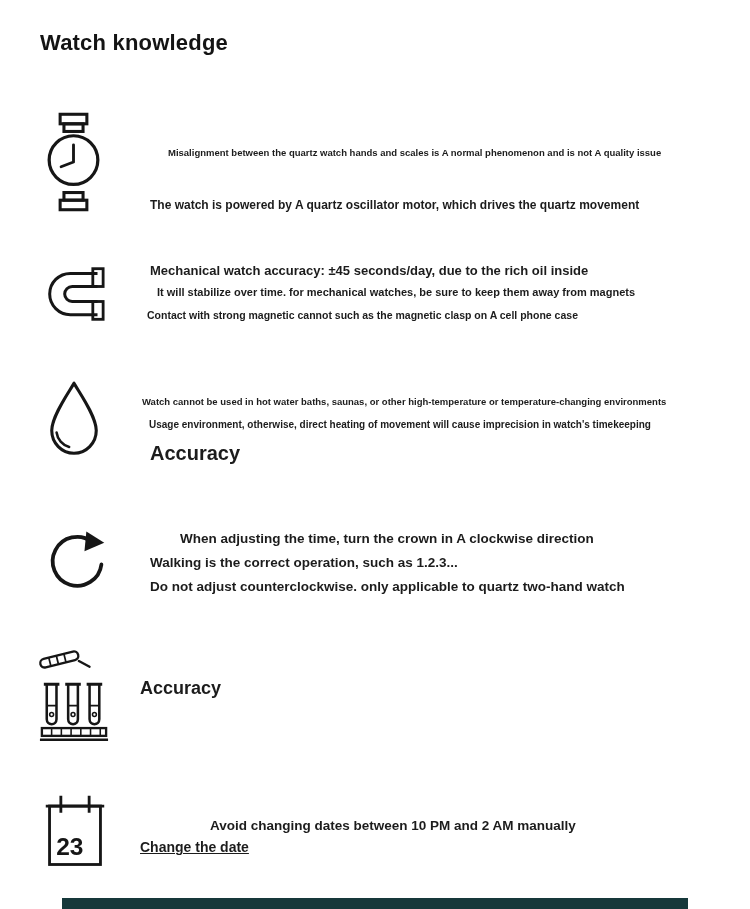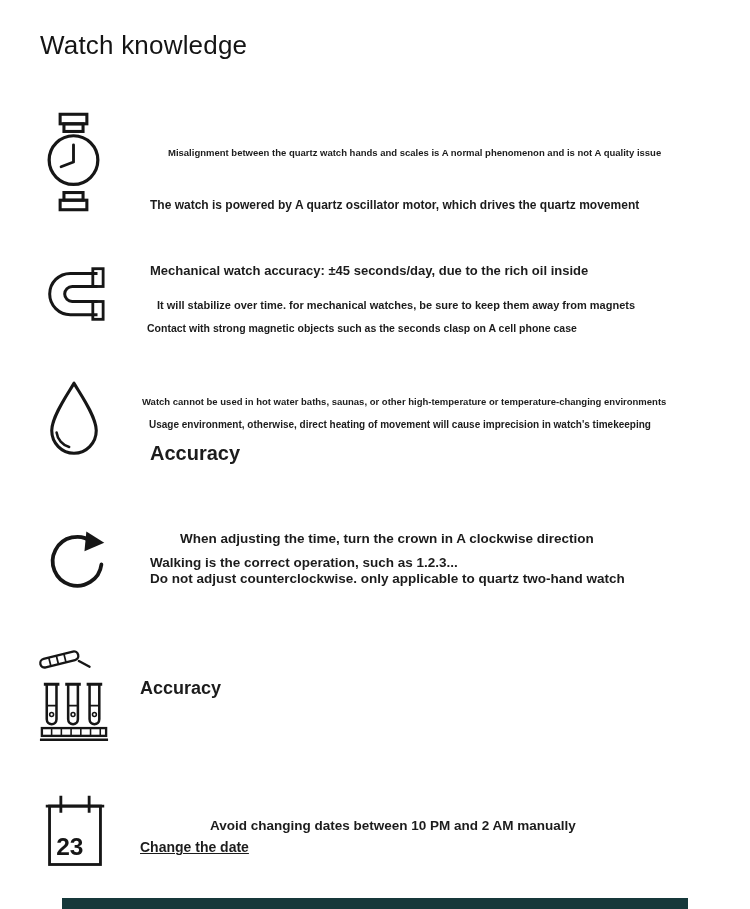--- a/index.html
+++ b/index.html
@@ -9,22 +9,22 @@
     height: 909px;
     background: #ffffff;
     overflow: hidden;
     font-family: "Liberation Sans", sans-serif;
   }
   .title {
     position: absolute;
     left: 40px;
     top: 30px;
     margin: 0;
-    font-size: 26px;
-    font-weight: 400;
+    font-size: 22px;
+    font-weight: 700;
     color: #141414;
     letter-spacing: 0.2px;
   }
   .icon {
     position: absolute;
     display: block;
   }
   .icon * { stroke: #161616; fill: none; }
   .icon .fill { fill: #161616; stroke: none; }
   .icon text {
@@ -78,42 +78,42 @@
     <div class="line fs12" style="padding-left:10px;margin-top:40px;">The watch is powered by A quartz oscillator motor, which drives the quartz movement</div>
   </div>
 
   <svg class="icon" style="left:45px; top:264px; width:60px; height:60px;" viewBox="0 0 64 60" aria-hidden="true">
     <path d="M56 8 H27 A22 22 0 0 0 27 52 H56" stroke-width="3.2"></path>
     <path d="M56 22 H29 A8 8 0 0 0 29 38 H56" stroke-width="3.2"></path>
     <rect x="51" y="3" width="11" height="19" stroke-width="3"></rect>
     <rect x="51" y="38" width="11" height="19" stroke-width="3"></rect>
   </svg>
   <div class="textblock" style="top:263px;">
-    <div class="line fs13" style="padding-left:10px; margin-bottom:20px;">Mechanical watch accuracy: ±45 seconds/day, due to the rich oil inside</div>
+    <div class="line fs13" style="padding-left:10px; margin-bottom:7px;">Mechanical watch accuracy: ±45 seconds/day, due to the rich oil inside</div>
     <div class="line fs11" style="padding-left:17px; margin-bottom:10px;">It will stabilize over time. for mechanical watches, be sure to keep them away from magnets</div>
-    <div class="line fs105" style="padding-left:7px;">Contact with strong magnetic objects such as the seconds clasp on A cell phone case</div>
+    <div class="line fs105" style="padding-left:7px;">Contact with strong magnetic cannot such as the magnetic clasp on A cell phone case</div>
   </div>
 
   <svg class="icon" style="left:44px; top:378px; width:60px; height:80px;" viewBox="0 0 62 80" aria-hidden="true">
     <path d="M31 4 C26 13 8 38 8 53 A23 23.5 0 0 0 54 53 C54 38 36 13 31 4 Z" stroke-width="3.2" stroke-linejoin="round"></path>
     <path d="M13 55 A18 18 0 0 0 26 70" stroke-width="2.6" stroke-linecap="round"></path>
   </svg>
   <div class="textblock" style="top:396px;">
     <div class="line fs95" style="padding-left:2px; margin-bottom:12px;">Watch cannot be used in hot water baths, saunas, or other high-temperature or temperature-changing environments</div>
     <div class="line fs10" style="padding-left:9px; margin-bottom:10px;">Usage environment, otherwise, direct heating of movement will cause imprecision in watch's timekeeping</div>
     <div class="line fs16" style="padding-left:10px;">Accuracy</div>
   </div>
 
   <svg class="icon" style="left:44px; top:520px; width:64px; height:72px;" viewBox="0 0 68 72" aria-hidden="true">
     <path d="M51 21 A26 26 0 1 0 61 45" stroke-width="4" stroke-linecap="round"></path>
     <path class="fill" d="M45 10 L64 22 L43 31 Z"></path>
   </svg>
   <div class="textblock" style="top:531px;">
     <div class="line fs135" style="padding-left:40px; margin-bottom:8px;">When adjusting the time, turn the crown in A clockwise direction</div>
-    <div class="line fs135" style="padding-left:10px; ">Walking is the correct operation, such as 1.2.3...</div>
+    <div class="line fs135" style="padding-left:10px; margin-bottom:8px;">Walking is the correct operation, such as 1.2.3...</div>
     <div class="line fs135" style="padding-left:10px;">Do not adjust counterclockwise. only applicable to quartz two-hand watch</div>
   </div>
 
   <svg class="icon" style="left:38px; top:648px; width:72px; height:94px;" viewBox="0 0 74 96" aria-hidden="true">
     <g transform="rotate(-14 22 12)">
       <rect x="2" y="7" width="40" height="9" rx="4.5" stroke-width="2.4"></rect>
       <path d="M12 7 V16 M20 7 V16 M28 7 V16" stroke-width="1.8"></path>
     </g>
     <path d="M42 13 L53 19" stroke-width="2.4" stroke-linecap="round"></path>
     <path d="M6 37 H22 M28 37 H44 M50 37 H66" stroke-width="3"></path>

